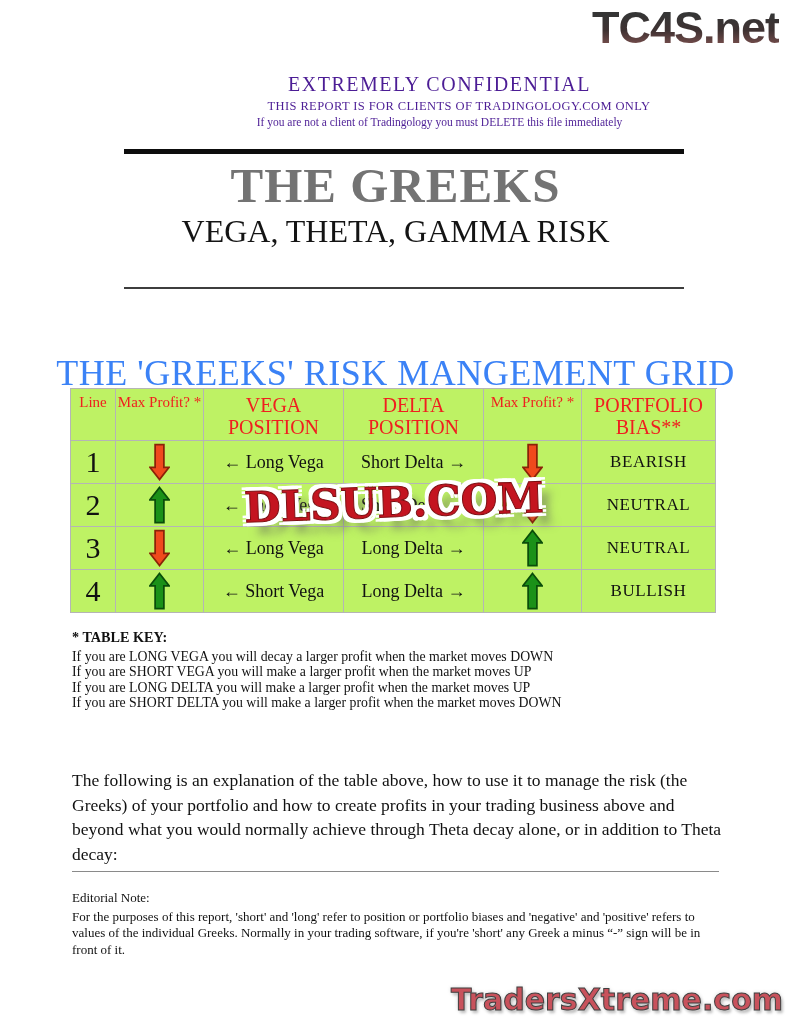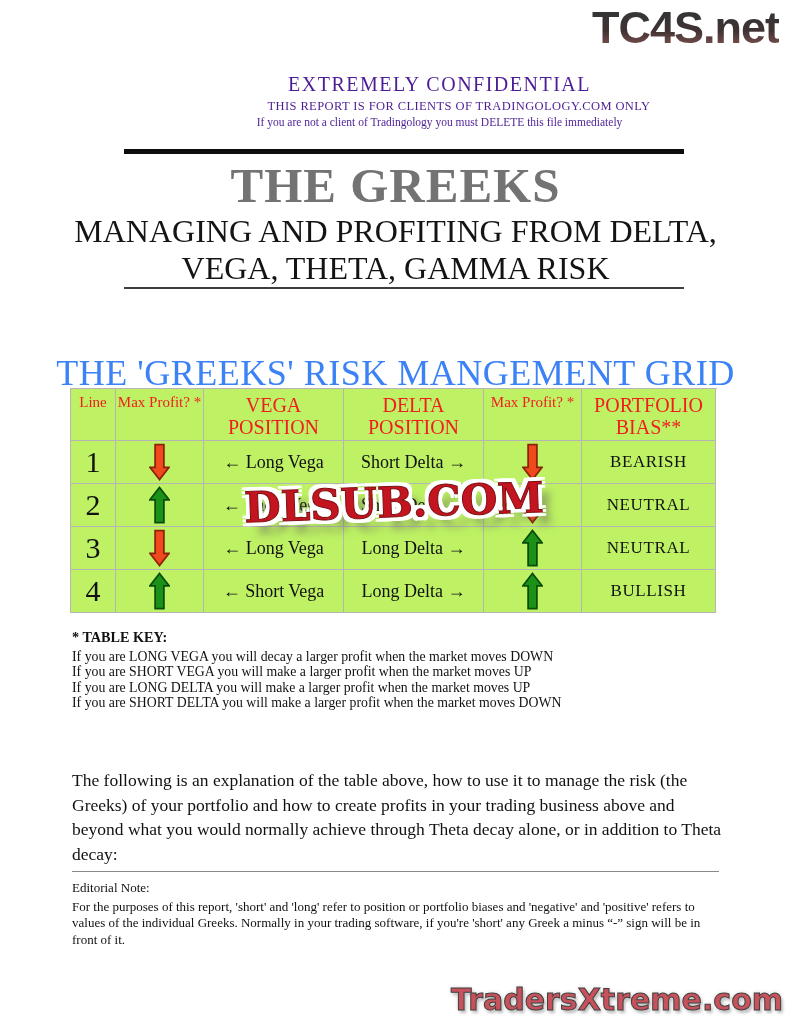--- a/index.html
+++ b/index.html
@@ -85,21 +85,21 @@
 
   
   .table-key { position:absolute; left:72px; top:630px; width:650px; font-size:13.8px; line-height:15.6px; }
   .key-head { font-weight:bold; font-size:14.2px; margin-bottom:3px; }
   .pbias { position:absolute; left:72px; top:719px; width:648px; font-size:14.6px; line-height:19px; }
   .pbias b { font-size:14.6px; }
   .explanation { position:absolute; left:72px; top:768px; width:652px; font-size:17.5px; line-height:24.5px; }
 
   .editorial {
     position:absolute; left:72px; top:871px; width:647px;
-    border-top:1px solid #8a8a8a; padding-top:8px; font-size:13px; line-height:16.5px;
+    border-top:1px solid #8a8a8a; padding-top:18px; font-size:13px; line-height:16.5px;
   }
   .ed-head { margin-bottom:2px; }
 
   .copyright { position:absolute; top:934px; left:0; width:100%; text-align:center; font-size:15px; }
 
   
   .tx {
     position:absolute; bottom:7px; right:8px;
     font-family:"DejaVu Sans", sans-serif; font-weight:bold; font-size:30px;
     color:#c8525c; -webkit-text-stroke:1px #3f3f3f; letter-spacing:0;
@@ -115,21 +115,20 @@
 
   <div class="confidential">
     <div class="conf-1">EXTREMELY CONFIDENTIAL</div>
     <div class="conf-2">THIS REPORT IS FOR CLIENTS OF TRADINGOLOGY.COM ONLY</div>
     <div class="conf-3">If you are not a client of Tradingology you must DELETE this file immediately</div>
   </div>
 
   <div class="rule-thick"></div>
   <div class="doc-title">THE GREEKS</div>
   <div class="doc-subtitle">
-    <div>MANAGING AND PROFITING FROM DELTA,</div>
     <div>VEGA, THETA, GAMMA RISK</div>
   </div>
   <div class="rule-thin"></div>
 
   <div class="grid-heading">THE 'GREEKS' RISK MANGEMENT GRID</div>
 
   <div class="gtable">
     <div class="trow thead">
       <div class="cell h-small">Line</div>
       <div class="cell h-small">Max Profit? *</div>

